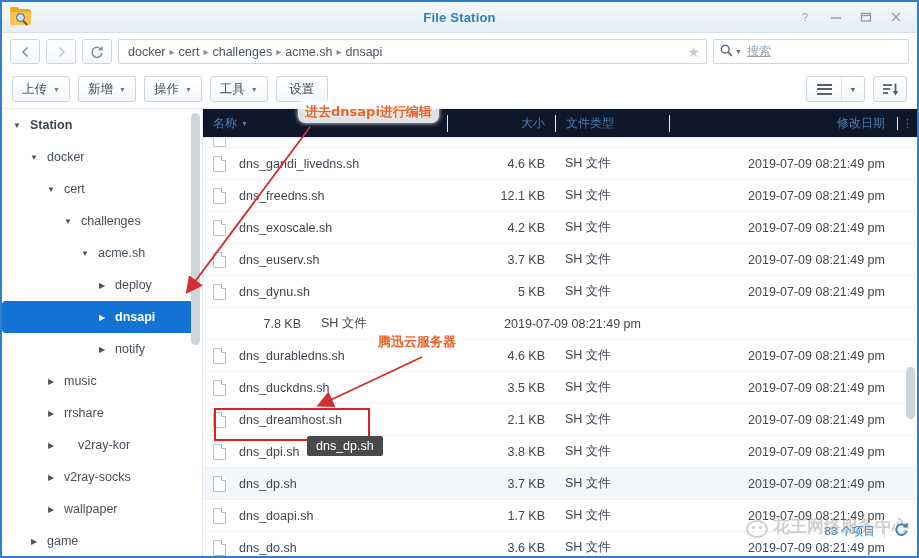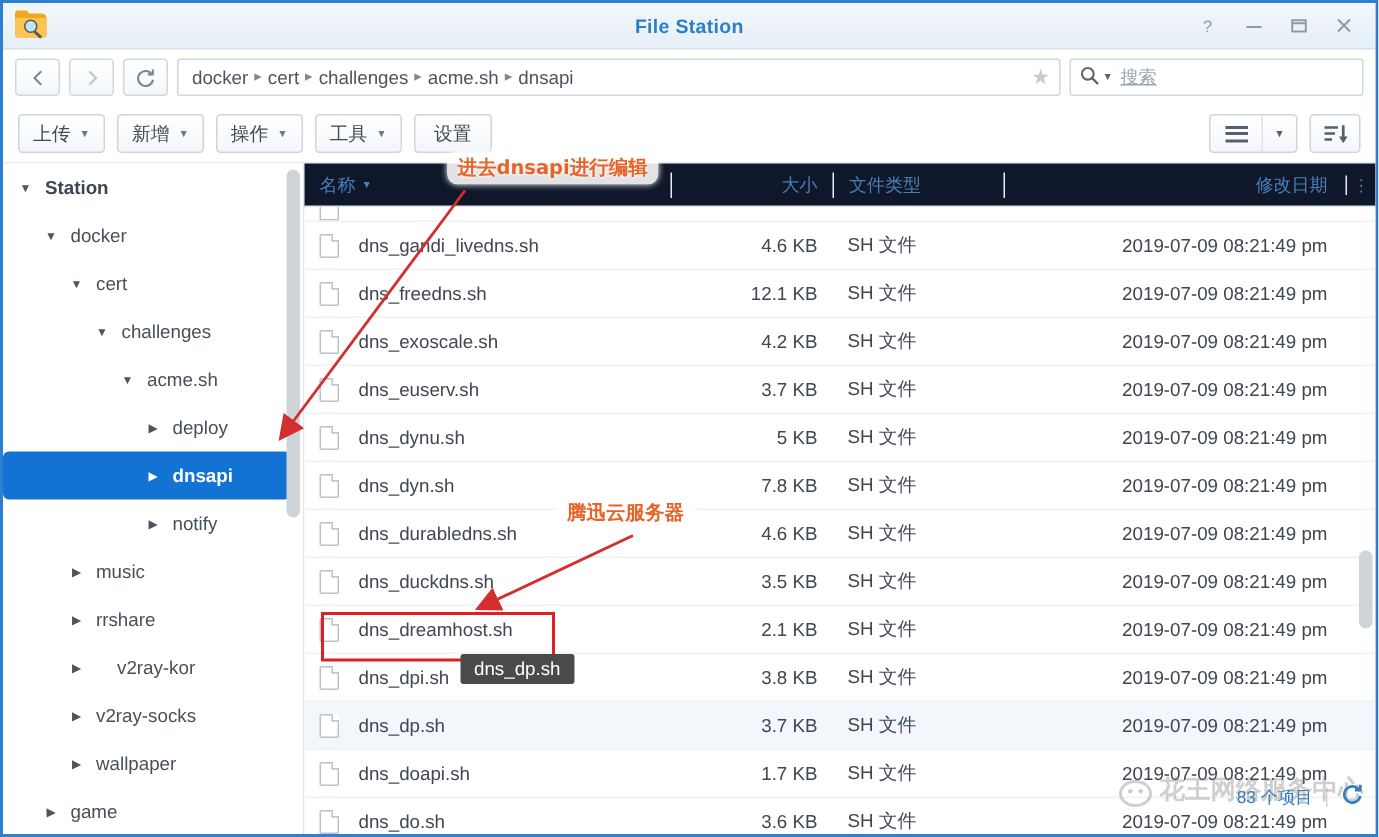--- a/index.html
+++ b/index.html
@@ -718,24 +718,20 @@
               <div class="c c-name" style="padding-left: 10px;">
                 <span class="doc-icon"></span>
                 <span class="fname">dns_dynu.sh</span>
               </div>
               <div class="c c-size" style="border-left: none;">5 KB</div>
               <div class="c c-type" style="border-left: none;">SH 文件</div>
               <div class="c c-date" style="border-left: none;">2019-07-09 08:21:49 pm</div>
               <div class="c c-menu" style="border-left: none;"></div>
             </div>
             <div class="row">
-              <div class="c c-name" style="padding-left: 10px;">
-                <span class="doc-icon"></span>
-                <span class="fname">dns_dyn.sh</span>
-              </div>
               <div class="c c-size" style="border-left: none;">7.8 KB</div>
               <div class="c c-type" style="border-left: none;">SH 文件</div>
               <div class="c c-date" style="border-left: none;">2019-07-09 08:21:49 pm</div>
               <div class="c c-menu" style="border-left: none;"></div>
             </div>
             <div class="row">
               <div class="c c-name" style="padding-left: 10px;">
                 <span class="doc-icon"></span>
                 <span class="fname">dns_durabledns.sh</span>
               </div>

